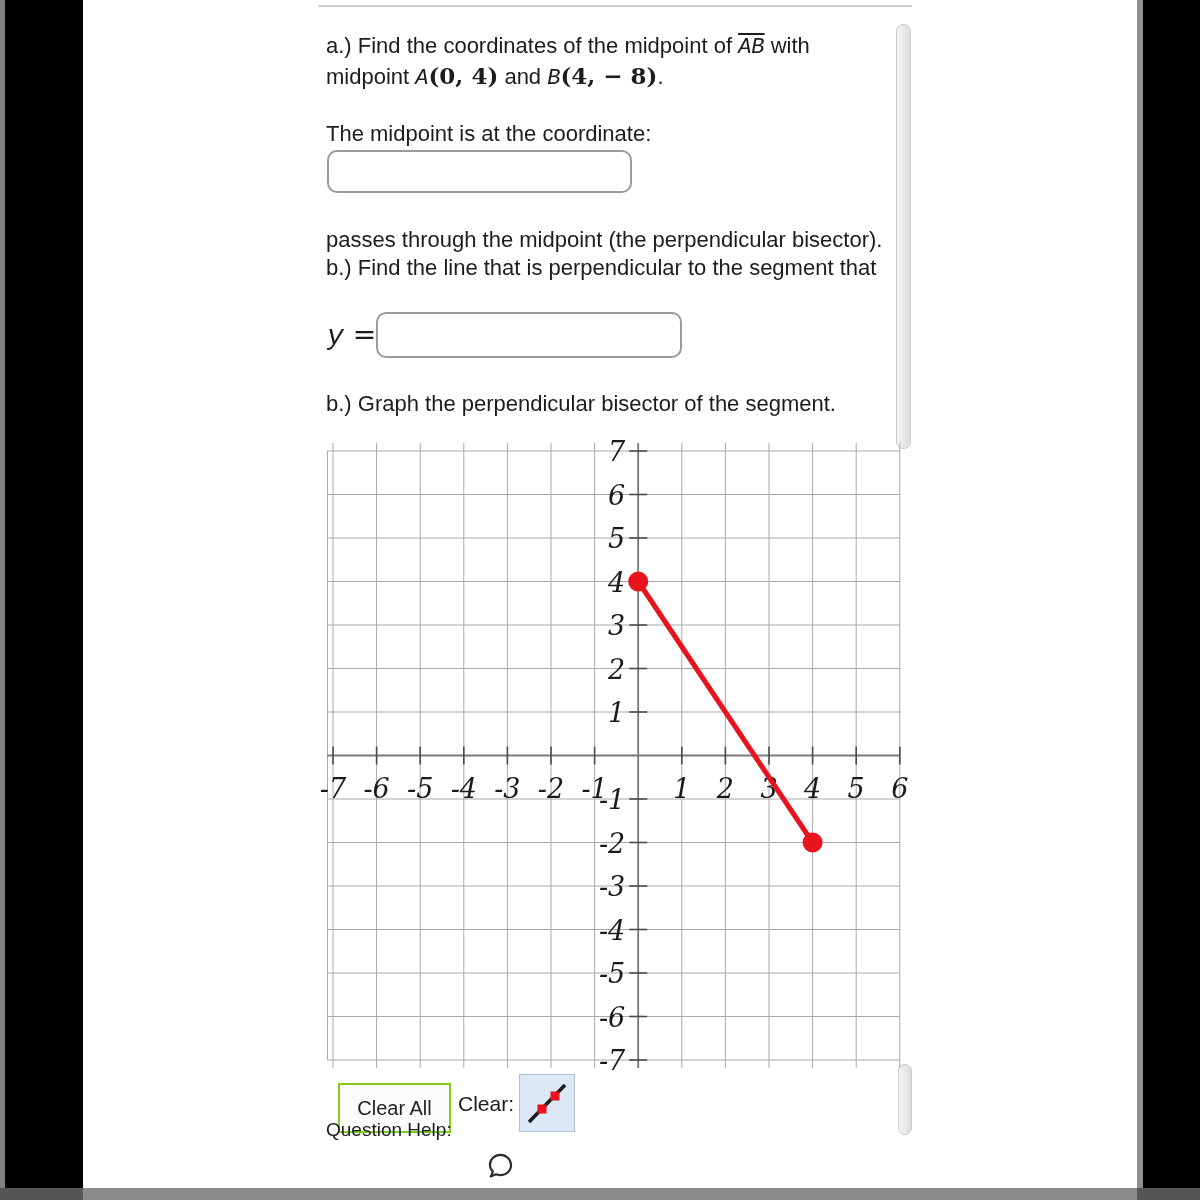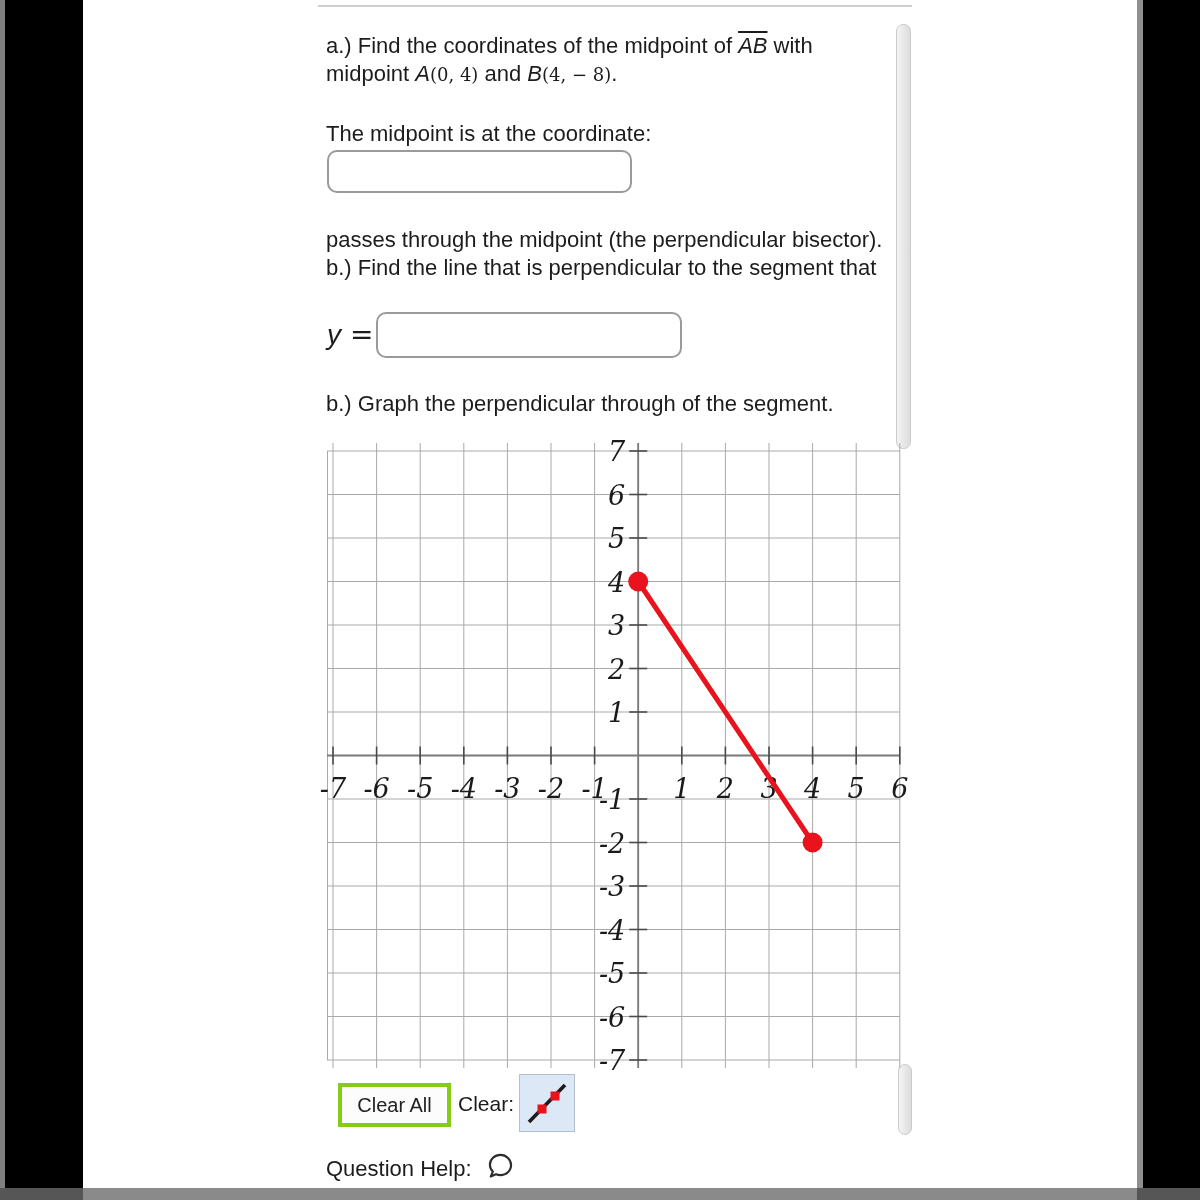--- a/index.html
+++ b/index.html
@@ -18,22 +18,22 @@
 
   #top-divider{left:318px;top:5px;width:594px;height:2px;background:#cfcfcf;}
 
   
   .scrollseg{background:linear-gradient(90deg,#f4f4f4,#dcdcdc);border:1px solid #cccccc;border-radius:7px;}
   #scroll-top{left:896px;top:24px;width:13px;height:423px;}
   #scroll-bottom{left:898px;top:1064px;width:12px;height:69px;}
 
   
   .qtext{font-size:22px;line-height:28px;white-space:nowrap;color:#1c1c1c;}
-  .math{font-family:"DejaVu Serif",serif;font-size:18px;}
-  .mvar{font-family:Liberation Sans, sans-serif;font-style:italic;text-align:right;}
+  .math{font-family:"DejaVu Serif",serif;font-size:23px;font-weight:bold;}
+  .mvar{font-family:Liberation Mono, monospace;font-style:italic;text-align:right;}
   .overline-math{text-decoration:overline;}
   #para-a{left:326px;top:32px;}
   #midpoint-prompt{left:326px;top:120px;text-align:center;}
   #para-b{left:326px;top:226px;}
   #graph-prompt{left:326px;top:390px;}
 
   
   .answer-input{border:2px solid #9a9a9a;border-radius:10px;background:#fff;
                 font-size:20px;padding:0 10px;box-sizing:border-box;outline:none;}
   #midpoint-input{left:327px;top:150px;width:305px;height:43px;}
@@ -43,29 +43,29 @@
 
   
   #graph{left:327px;top:446px;width:578px;height:618px;}
   #graph-svg{overflow:visible;}
   .grid{stroke:#a9a9a9;stroke-width:1;}
   .axis{stroke:#7a7a7a;stroke-width:1.8;}
   .tick{stroke:#4a4a4a;stroke-width:1.6;}
   .ticklabel{font-family:"DejaVu Serif",serif;font-style:italic;font-size:27px;fill:#1a1a1a;}
 
   
-  #clear-all-btn{left:338px;top:1083px;width:113px;height:44px;background:#fcfcfc;
-                 border:4px solid #84cc16;font-family:"Liberation Sans",sans-serif;
+  #clear-all-btn{left:338px;top:1083px;width:113px;height:50px;background:#fcfcfc;
+                 border:2px solid #84cc16;font-family:"Liberation Sans",sans-serif;
                  font-size:20px;color:#222;}
   #draw-label{left:458px;top:1090px;font-size:21px;}
   #draw-tool-btn{left:519px;top:1074px;width:56px;height:58px;background:#dce8f5;
                  border:1px solid #b3bfcf;box-sizing:border-box;padding:0;}
 
   
-  #help-label{left:326px;top:1155px;font-size:22px;}
+  #help-label{left:326px;top:1116px;font-size:19px;}
   #help-bubble{left:487px;top:1152px;width:27px;height:27px;}
   #forum-link{left:520px;top:1155px;font-size:21px;text-decoration:none;}
 </style>
 </head>
 <body>
 
 <div class="abs" id="edge-left"></div>
 <div class="abs" id="pillar-left"></div>
 <div class="abs" id="edge-right"></div>
 <div class="abs" id="pillar-right"></div>
@@ -88,21 +88,21 @@
 
 <div class="abs qtext" id="para-b">
   <div>passes through the midpoint (the perpendicular bisector).</div>
   <div>b.) Find the line that is perpendicular to the segment that</div>
 </div>
 
 <div class="abs" id="y-equals"><span class="mvar">y</span><span class="eq">=</span></div>
 
 <input class="abs answer-input" id="y-input" value="" style="">
 
-<div class="abs qtext" id="graph-prompt">b.) Graph the perpendicular through of the segment.</div>
+<div class="abs qtext" id="graph-prompt">b.) Graph the perpendicular bisector of the segment.</div>
 
 <div class="abs" id="graph">
   <svg id="graph-svg" width="578" height="618">
       <line x1="0" y1="614" x2="572.8000000000001" y2="614" class="grid"></line>
       <line x1="0" y1="570.5" x2="572.8000000000001" y2="570.5" class="grid"></line>
       <line x1="0" y1="527" x2="572.8000000000001" y2="527" class="grid"></line>
       <line x1="0" y1="483.5" x2="572.8000000000001" y2="483.5" class="grid"></line>
       <line x1="0" y1="440" x2="572.8000000000001" y2="440" class="grid"></line>
       <line x1="0" y1="396.5" x2="572.8000000000001" y2="396.5" class="grid"></line>
       <line x1="0" y1="353" x2="572.8000000000001" y2="353" class="grid"></line>

